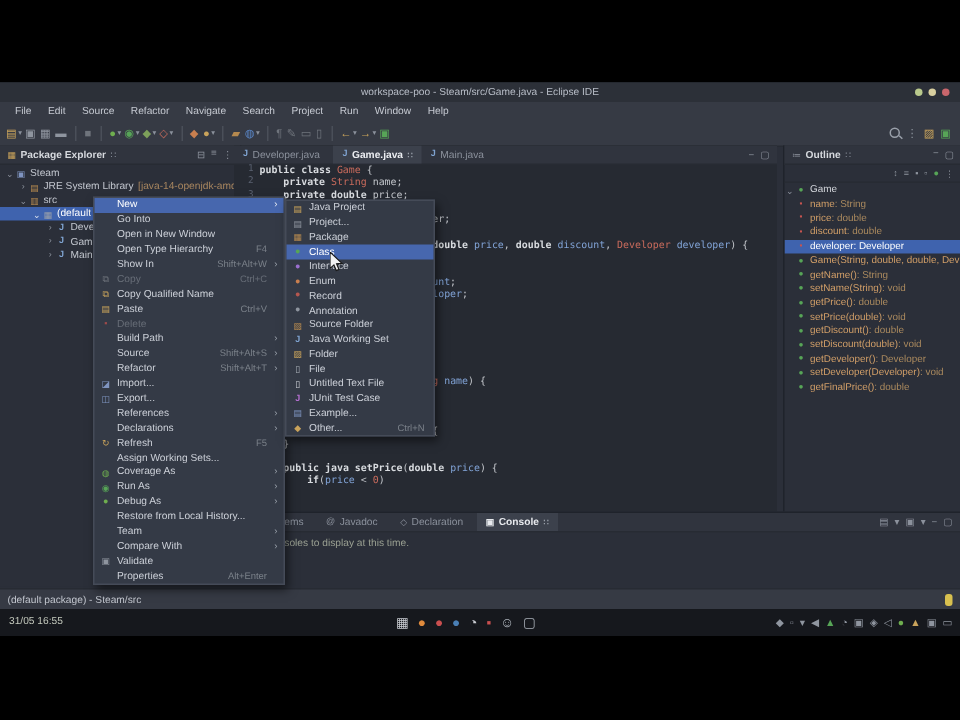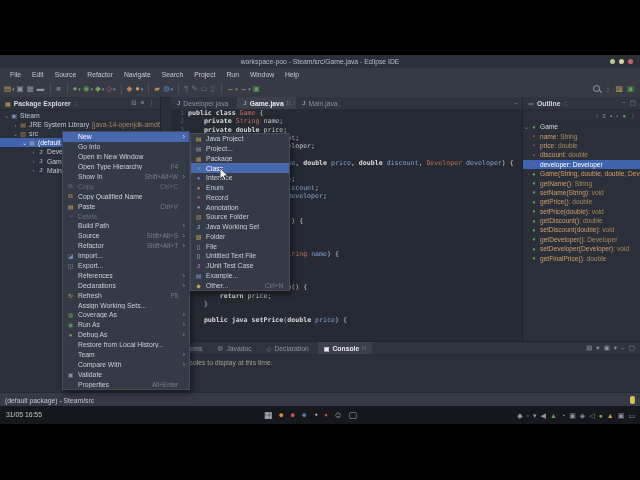--- a/index.html
+++ b/index.html
@@ -42,21 +42,21 @@
 
   #explorer{position:absolute;top:42px;left:0;width:160px;height:294px;background:#2b2f39;border-right:1px solid #1f232b;}
   .tree{position:absolute;top:14px;left:0;right:0;bottom:0;overflow:hidden;}
   .tree-row{display:flex;align-items:center;height:9.1px;font-size:6.8px;color:#c3c7cf;white-space:nowrap;}
   .tree-row.selected{background:#3f63ae;color:#fff;}
   .tr-exp{width:7px;color:#8b919c;font-size:6px;text-align:center;flex:none;}
   .tree-row.selected .tr-exp{color:#dfe5f0;}
   .tr-ico{width:8px;font-size:6px;text-align:center;margin-right:2px;flex:none;}
   .tr-sub{color:#a8865f;margin-left:3px;}
 
-  #editor{position:absolute;top:42px;left:171px;width:362px;height:244px;background:#262a32;overflow:hidden;text-decoration:underline;}
+  #editor{position:absolute;top:42px;left:156px;width:362px;height:244px;background:#262a32;overflow:hidden;text-decoration:underline;}
   .tabbar{position:absolute;top:0;left:0;right:0;height:12px;background:#30343e;display:flex;border-bottom:1px solid #272b33;}
   .etab{display:flex;align-items:center;padding:0 6px;font-size:6.8px;color:#8b919c;gap:3px;}
   .etab.active{background:#3c414c;color:#eceef2;font-weight:bold;}
   .etab .j{font-size:6px;color:#7fa3d0;font-weight:bold;}
   .etab .marker{font-size:5.5px;color:#9aa0aa;}
   .view-btns{margin-left:auto;display:flex;gap:4px;align-items:center;padding-right:5px;}
   .view-btns span{font-size:6.5px;color:#8b919c;}
   .code{position:absolute;top:12px;left:0;right:0;bottom:0;overflow:hidden;}
   .code-line{height:8.3px;line-height:8.3px;white-space:pre;display:flex;
     font-family:"DejaVu Sans Mono",monospace;font-size:6.6px;}
@@ -383,28 +383,28 @@
           <div class="code-line"><span class="ln">18</span><span class="lc"><span class="tk-pl">    </span><span class="tk-kw">public void setName</span><span class="tk-pl">(</span><span class="tk-ty">String</span><span class="tk-pl"> </span><span class="tk-va">name</span><span class="tk-pl">) {</span></span></div>
 
           <div class="code-line"><span class="ln">19</span><span class="lc"><span class="tk-pl">        </span><span class="tk-kw">this</span><span class="tk-pl">.name = </span><span class="tk-va">name</span><span class="tk-pl">;</span></span></div>
 
           <div class="code-line"><span class="ln">20</span><span class="lc"><span class="tk-pl">    }</span></span></div>
 
           <div class="code-line"><span class="ln">21</span><span class="lc"></span></div>
 
           <div class="code-line"><span class="ln">22</span><span class="lc"><span class="tk-pl">    </span><span class="tk-kw">public double getPrice</span><span class="tk-pl">() {</span></span></div>
 
-          <div class="code-line"><span class="ln">23</span><span class="lc"><span class="tk-pl">        </span><span class="tk-kw">return</span><span class="tk-pl"> price;</span></span></div>
 
           <div class="code-line"><span class="ln">24</span><span class="lc"><span class="tk-pl">    }</span></span></div>
 
           <div class="code-line"><span class="ln">25</span><span class="lc"></span></div>
 
           <div class="code-line"><span class="ln">26</span><span class="lc"><span class="tk-pl">    </span><span class="tk-kw">public java setPrice</span><span class="tk-pl">(</span><span class="tk-kw">double</span><span class="tk-pl"> </span><span class="tk-va">price</span><span class="tk-pl">) {</span></span></div>
 
+          <div class="code-line"><span class="ln">27</span><span class="lc"><span class="tk-pl">        </span><span class="tk-kw">if</span><span class="tk-pl">(</span><span class="tk-va">price</span><span class="tk-pl"> &lt; </span><span class="tk-nu">0</span><span class="tk-pl">)</span></span></div>
 
         </div>
     </div>
 
     <div id="outline">
       <div class="panel-hdr">
         <span class="ph-ico" style="color:#8f959f;">≔</span>
         <span class="ph-title">Outline</span>
         <span class="ph-marker">∷</span>
         <span class="ph-icons">

